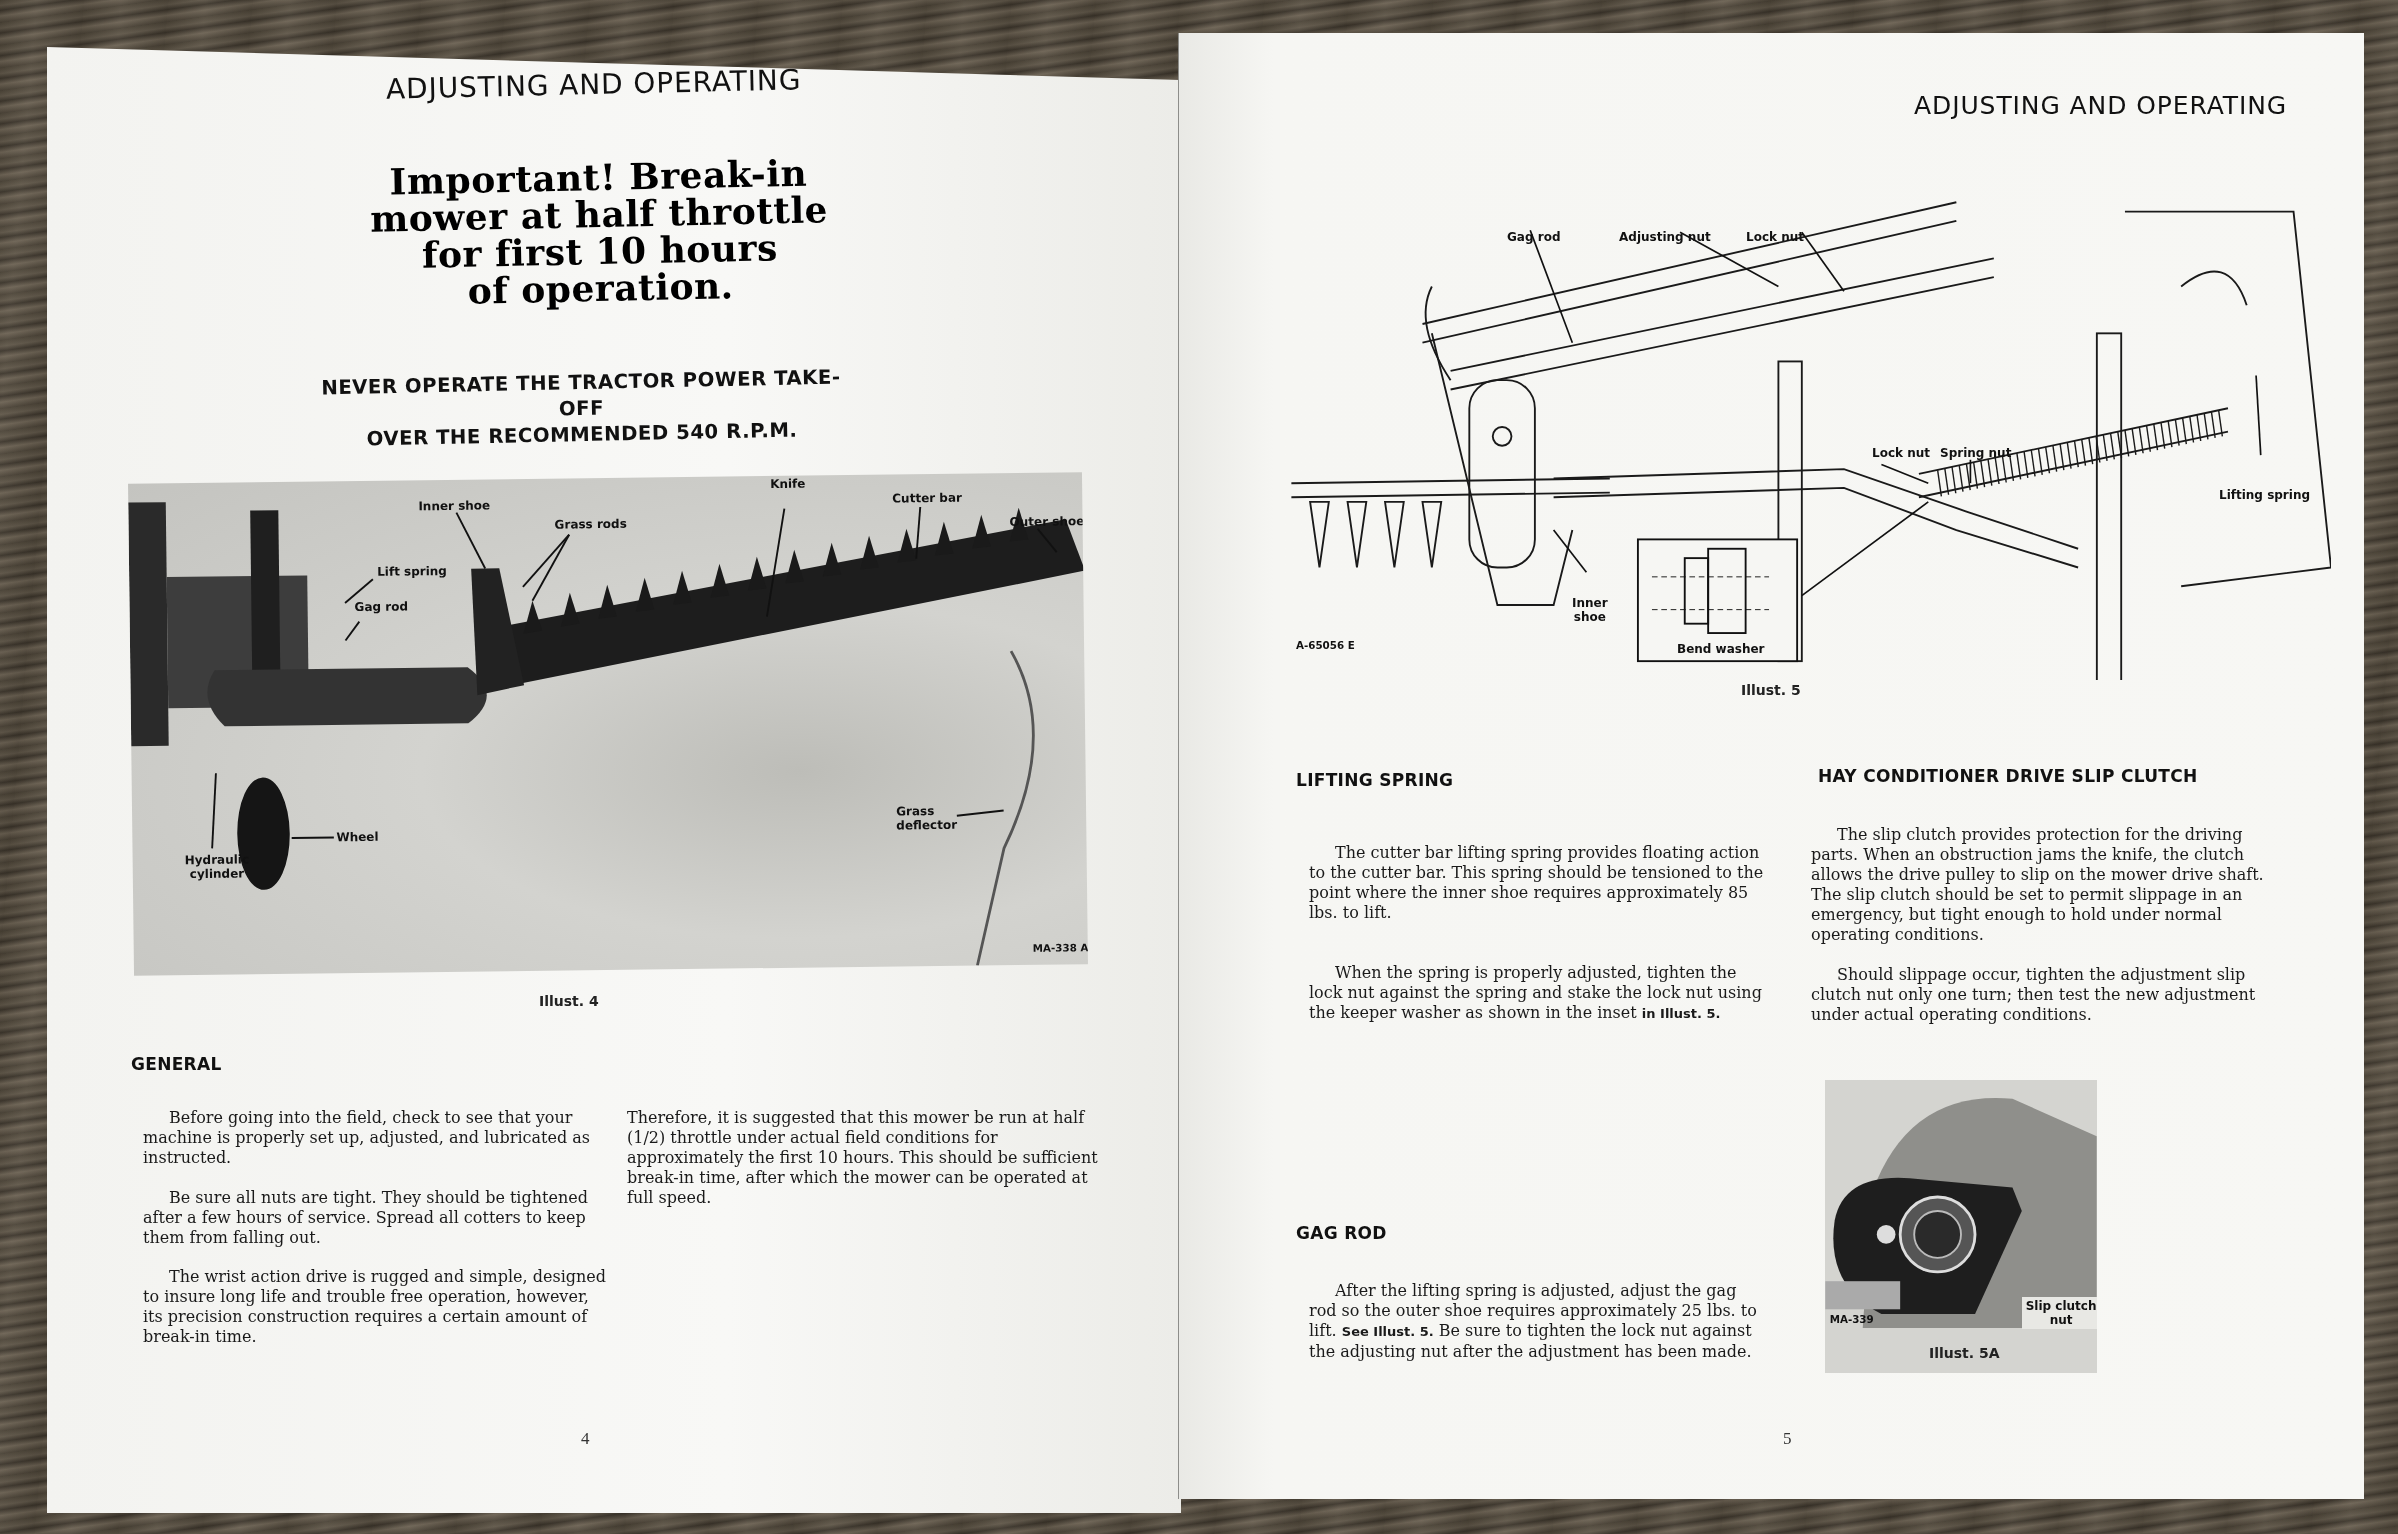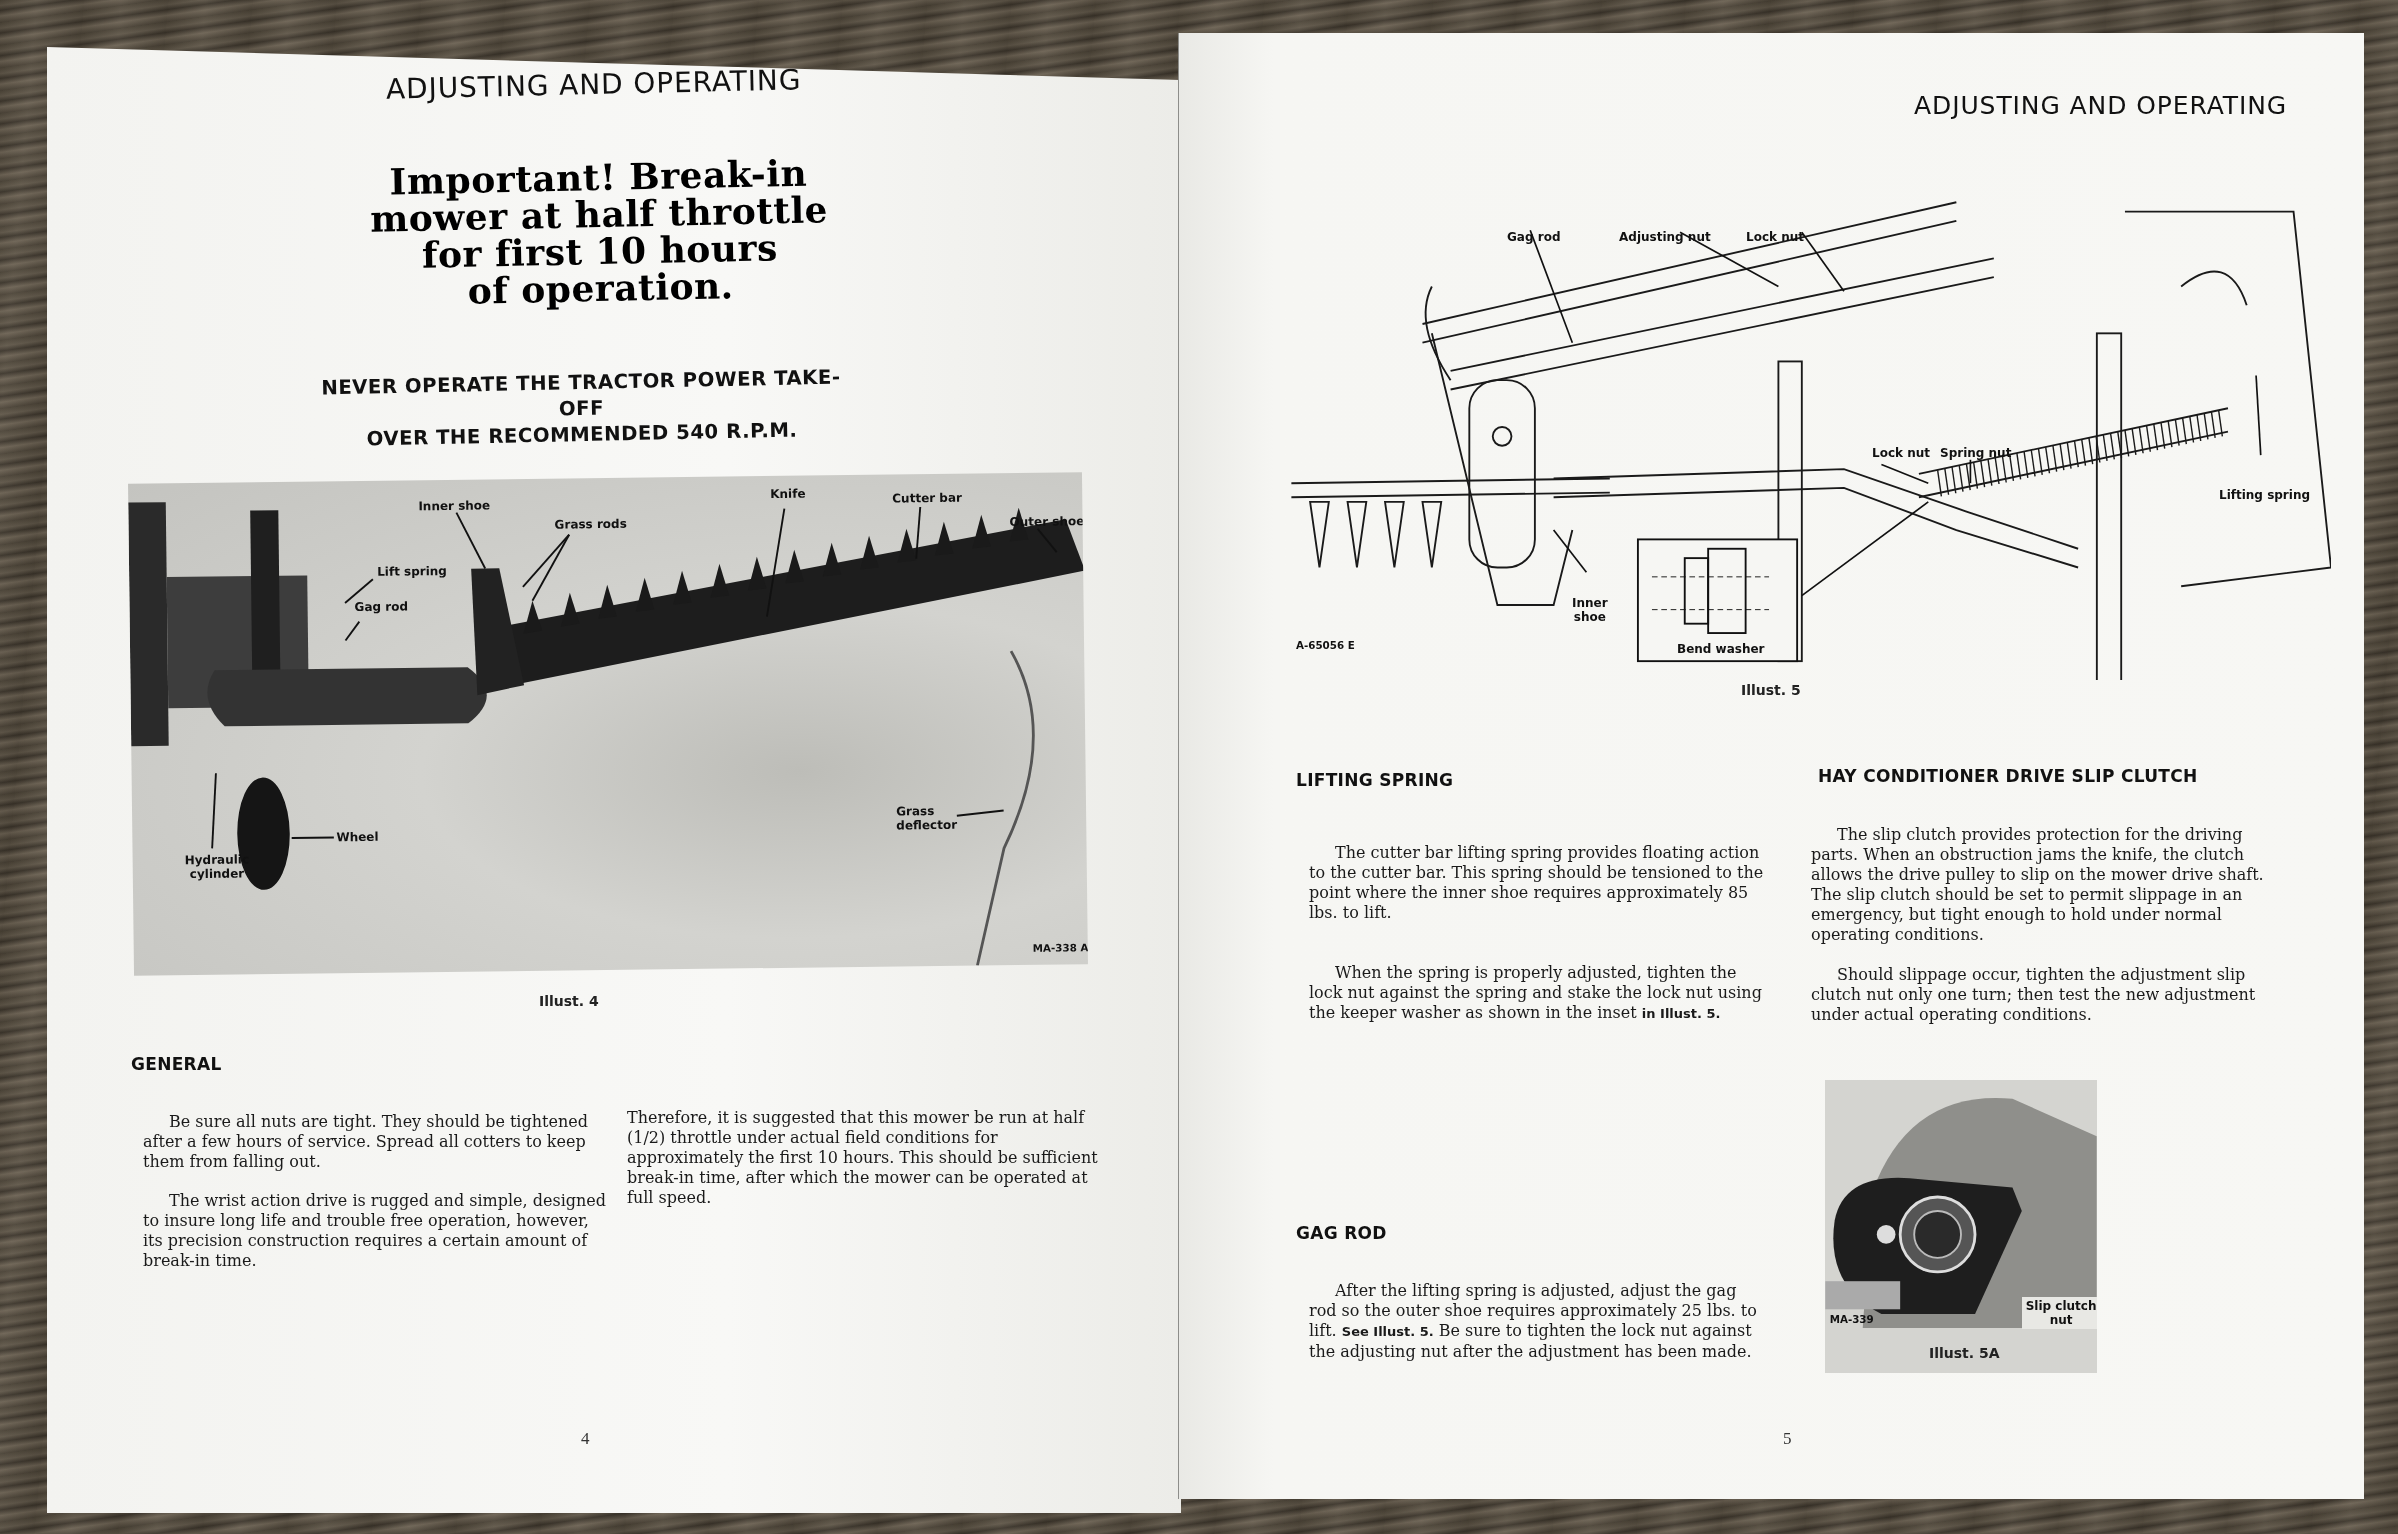--- a/index.html
+++ b/index.html
@@ -104,21 +104,21 @@
         <line x1="970" y1="60" x2="990" y2="85"></line>
         <line x1="260" y1="105" x2="230" y2="130"></line>
         <line x1="245" y1="150" x2="230" y2="170"></line>
         <line x1="215" y1="380" x2="170" y2="380"></line>
         <line x1="85" y1="390" x2="90" y2="310"></line>
         <line x1="880" y1="365" x2="930" y2="360"></line>
       </g>
     </svg>
     <div class="callout" style="left:290px; top:19px;">Inner shoe</div>
     <div class="callout" style="left:426px; top:39px;">Grass rods</div>
-    <div class="callout" style="left:642px; top:11px;">Knife</div>
+    <div class="callout" style="left:642px; top:1px;">Knife</div>
     <div class="callout" style="left:764px; top:17px;">Cutter bar</div>
     <div class="callout" style="left:881px; top:42px;">Outer shoe</div>
     <div class="callout" style="left:248px; top:84px;">Lift spring</div>
     <div class="callout" style="left:225px; top:119px;">Gag rod</div>
     <div class="callout" style="left:204px; top:349px;">Wheel</div>
     <div class="callout" style="left:52px; top:370px; text-align:center;">
       <div>Hydraulic</div>
       <div>cylinder</div>
     </div>
     <div class="callout" style="left:764px; top:330px; text-align:left;">
@@ -126,20 +126,21 @@
       <div>deflector</div>
     </div>
     <div class="callout callout-small" style="left:899px; top:468px;">MA-338 A</div>
   </div>
 
   <div class="caption" style="left:492px; top:946px;">Illust. 4</div>
 
   <div class="section-head" style="left:84px; top:1007px;">GENERAL</div>
 
   <div class="body-text" style="left:80px; top:1045px; width:501px;">
+    <p>Before going into the field, check to see that your machine is properly set up, adjusted, and lubricated as instructed.</p>
     <p style="margin-top:19.7px;">Be sure all nuts are tight. They should be tightened after a few hours of service. Spread all cotters to keep them from falling out.</p>
     <p style="margin-top:19.7px;">The wrist action drive is rugged and simple, designed to insure long life and trouble free operation, however, its precision construction requires a certain amount of break-in time.</p>
   </div>
 
   <div class="body-text" style="left:564px; top:1045px; width:506px;">
     <p style="text-indent:0;">Therefore, it is suggested that this mower be run at half (1/2) throttle under actual field conditions for approximately the first 10 hours. This should be sufficient break-in time, after which the mower can be operated at full speed.</p>
   </div>
 
   <div class="folio" style="left:534px; top:1382px;">4</div>
 </div>

